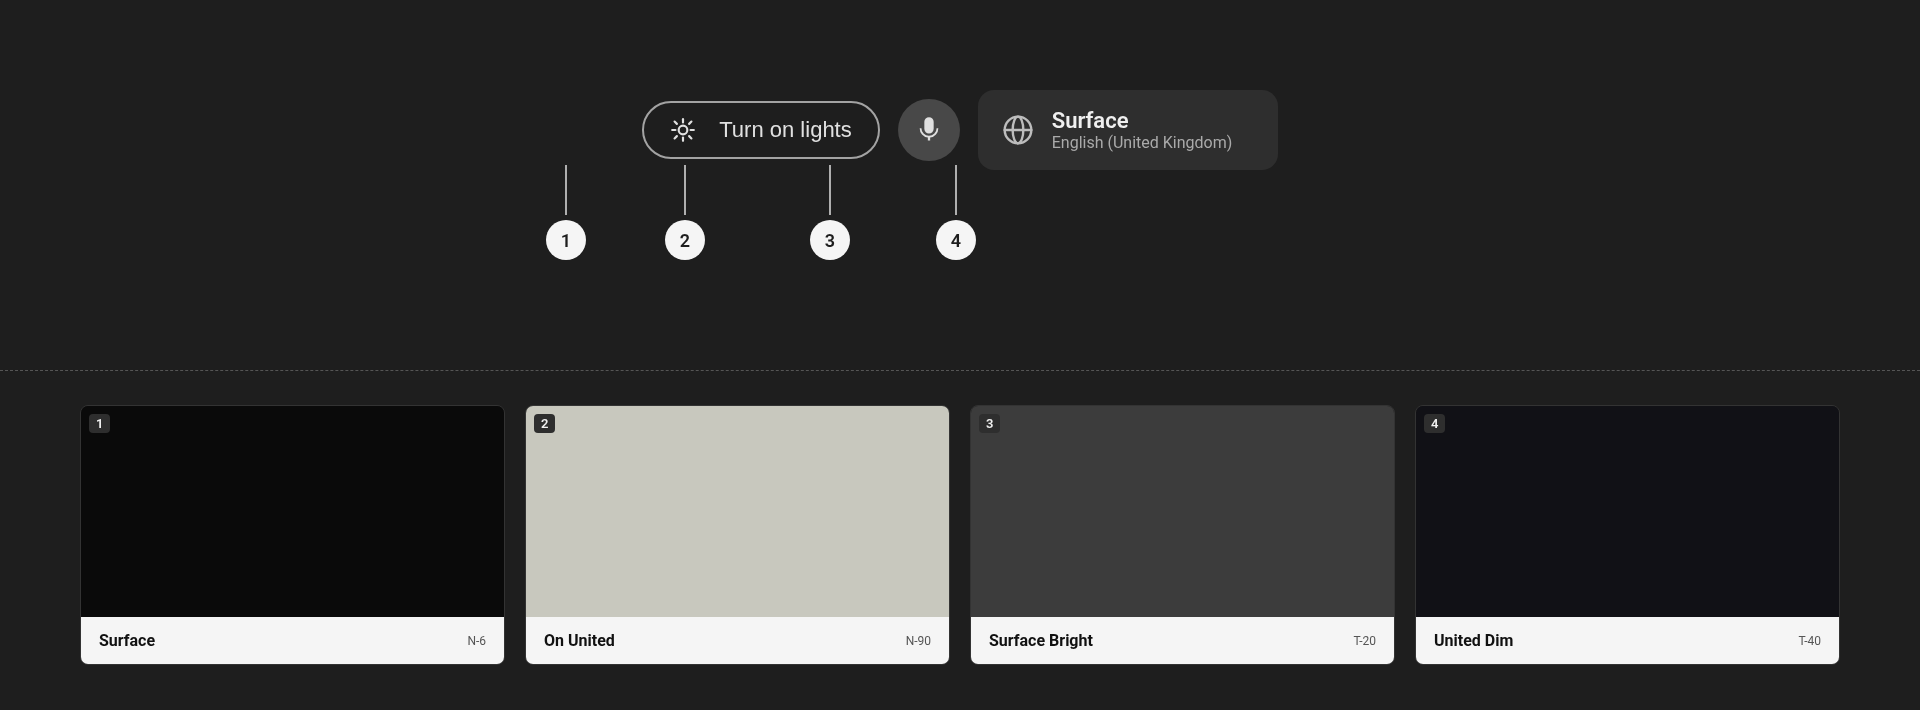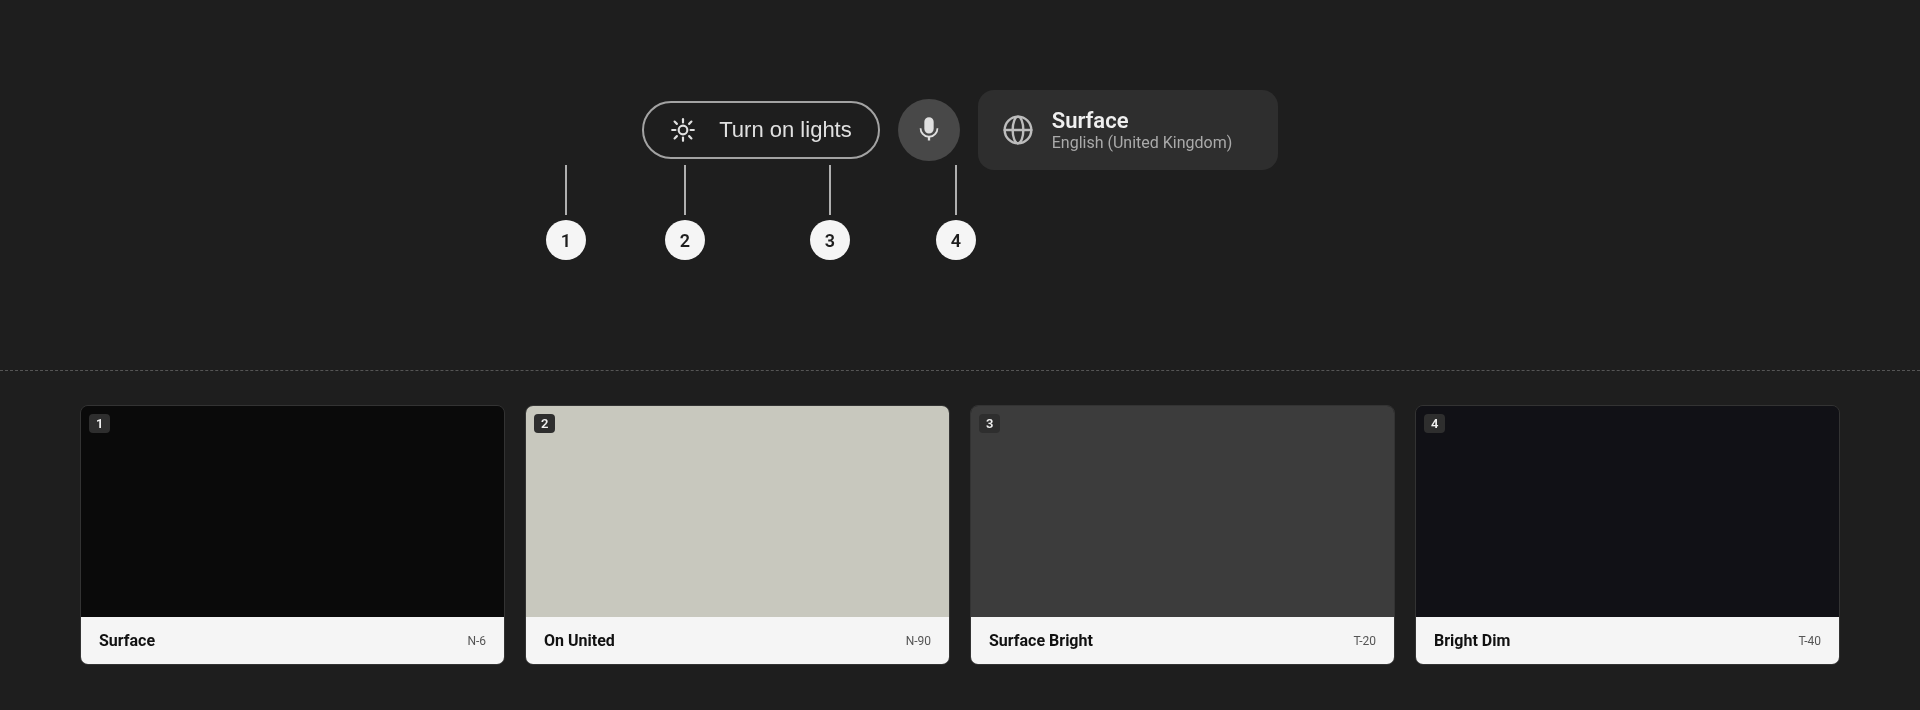--- a/index.html
+++ b/index.html
@@ -299,18 +299,18 @@
     <div class="color-label-row">
       <span class="color-name">Surface Bright</span>
       <span class="color-code">T-20</span>
     </div>
   </div>
 
   <div class="color-card">
     <div class="card-number">4</div>
     <div class="color-swatch" style="background-color: #111116;"></div>
     <div class="color-label-row">
-      <span class="color-name">Bright Dim</span>
+      <span class="color-name">United Dim</span>
       <span class="color-code">T-40</span>
     </div>
   </div>
 
 </div>
 
 </body></html>

